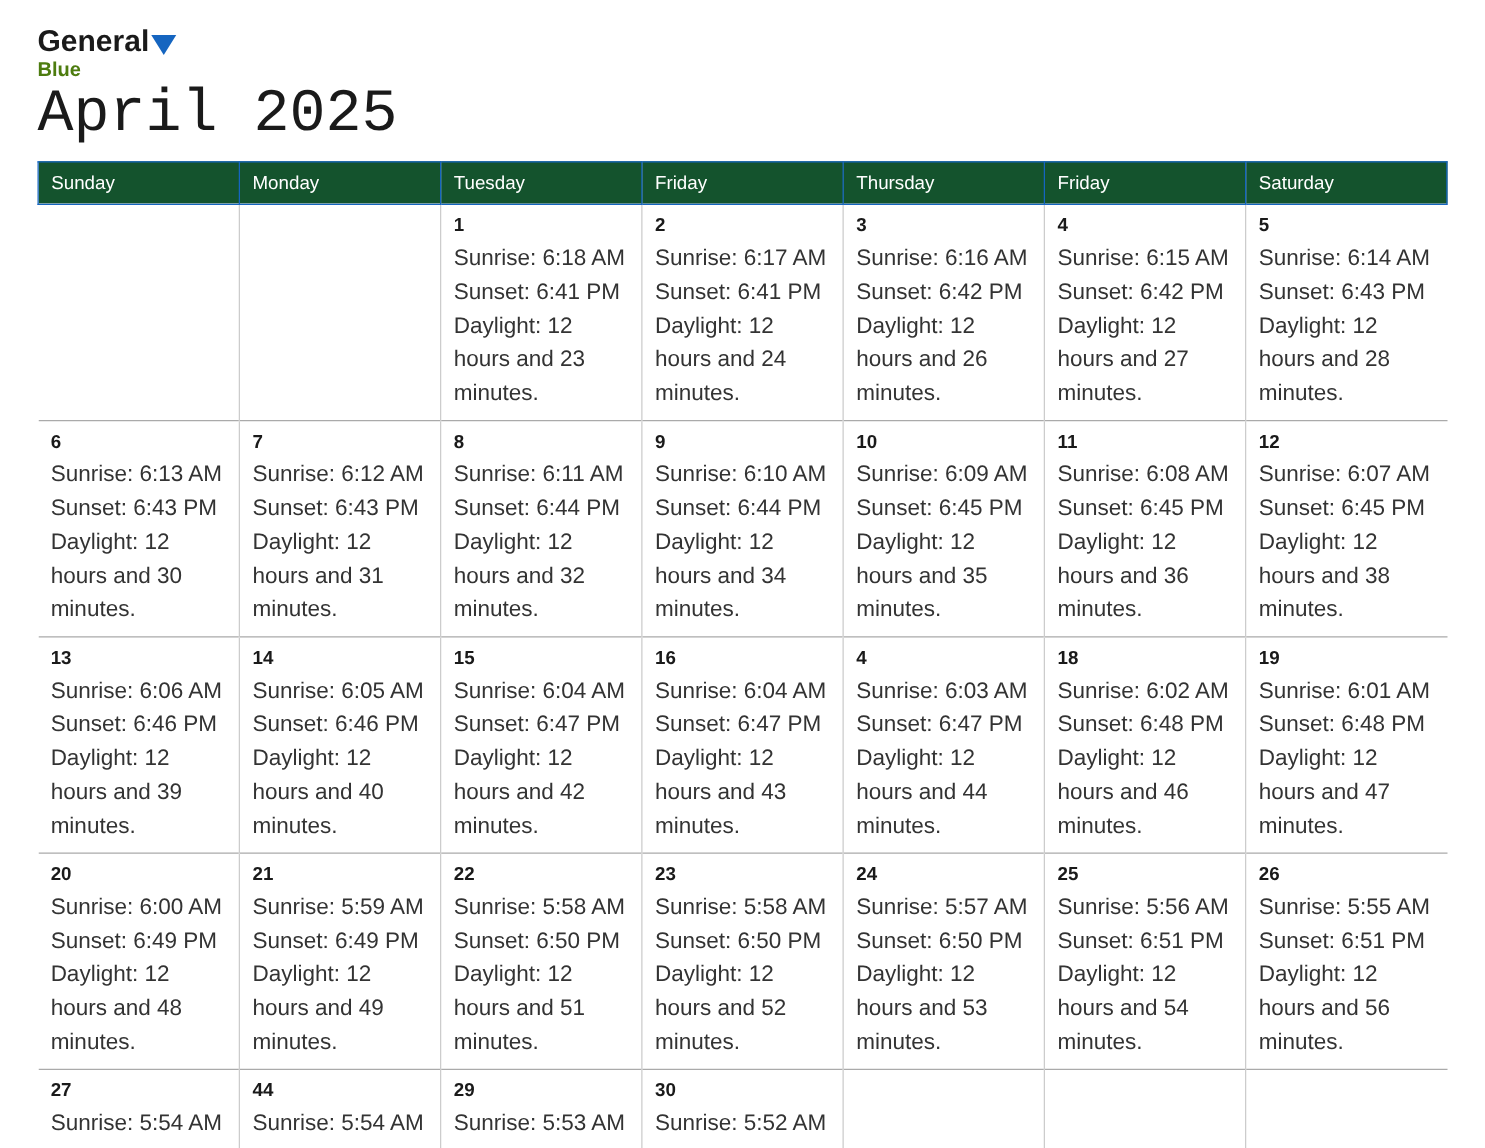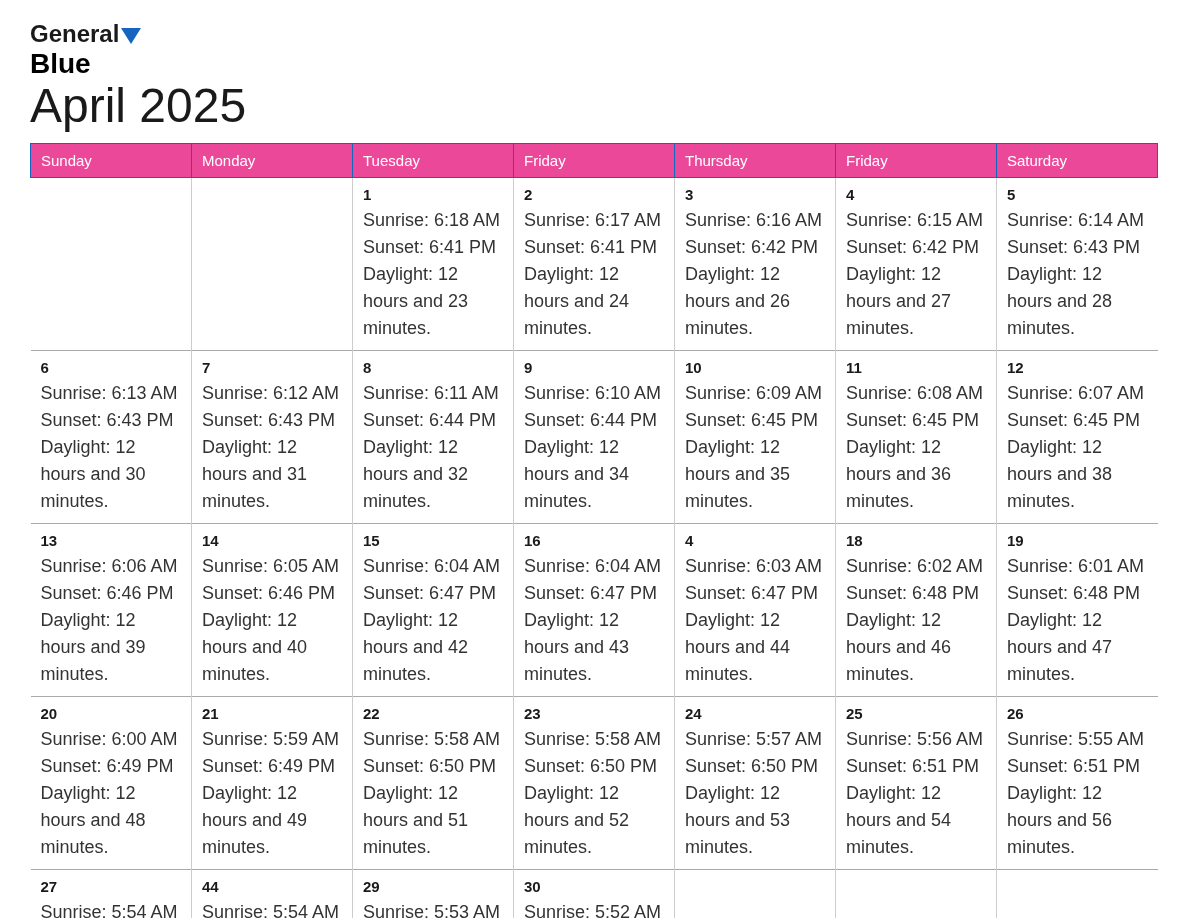--- a/index.html
+++ b/index.html
@@ -21,39 +21,40 @@
     .logo-wrapper {
       display: flex;
       flex-direction: column;
     }
     .logo-top-row {
       display: flex;
       align-items: center;
     }
     .title-section {
       text-align: right;
+      font-family: Liberation Mono, monospace;
     }
     .title-section h1 {
       font-size: 48px;
       font-weight: normal;
       color: #1a1a1a;
       line-height: 1.1;
     }
     .title-section h2 {
       font-size: 20px;
       font-weight: normal;
       color: #1a1a1a;
     }
     table {
       width: 100%;
       border-collapse: collapse;
       table-layout: fixed;
     }
     thead tr {
-      background-color: #ec4899;
+      background-color: #14532d;
       color: #fff;
       padding-left: 12px;
     }
     thead th {
       padding: 8px 10px;
       text-align: left;
       font-size: 15px;
       font-weight: normal;
       border: 1px solid #1565c0;
     }
@@ -107,21 +108,21 @@
   </style>
 </head>
 <body>
 
 <div class="header">
   <div class="logo-wrapper">
     <div class="logo-top-row">
       <span style="font-size:24px;font-weight:bold;color:#1a1a1a;">General</span>
       <span class="logo-triangle"></span>
     </div>
-    <span style="font-size:28px;font-weight:bold;color:#000000;margin-left:0;">Blue</span>
+    <span style="font-size:16px;font-weight:bold;color:#4d7c0f;margin-left:0;">Blue</span>
   </div>
   <div class="title-section">
     <h1>April 2025</h1>
   </div>
 </div>
 
 <table>
   <thead>
     <tr>
       <th>Sunday</th>

